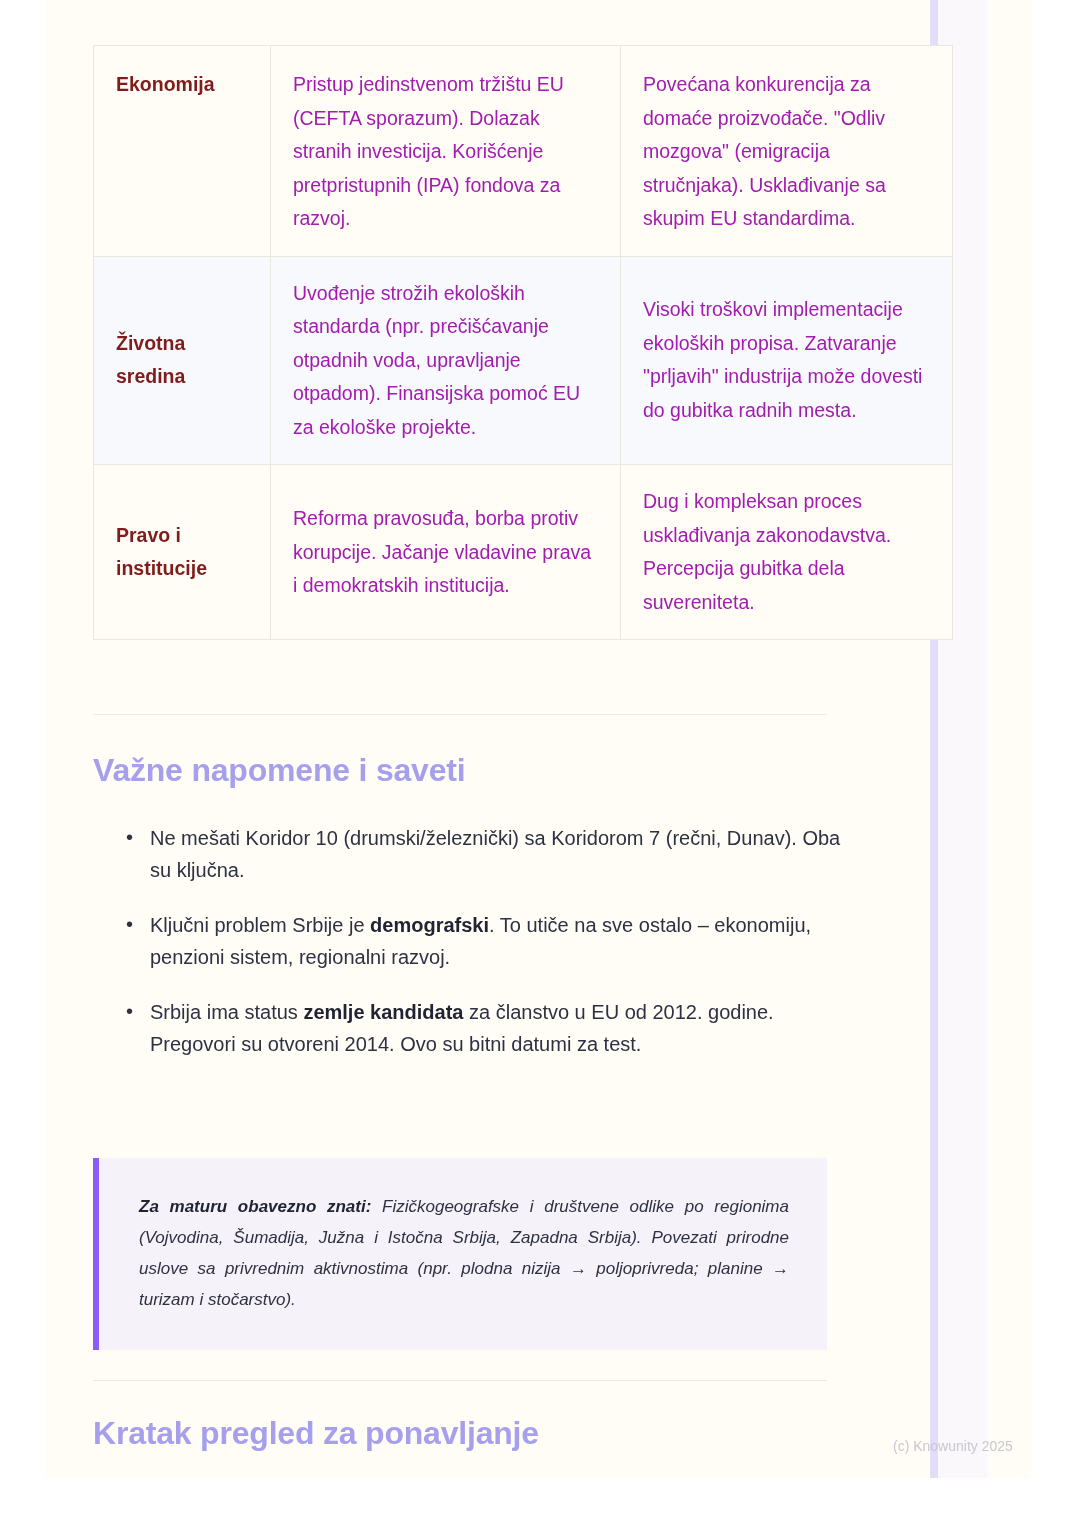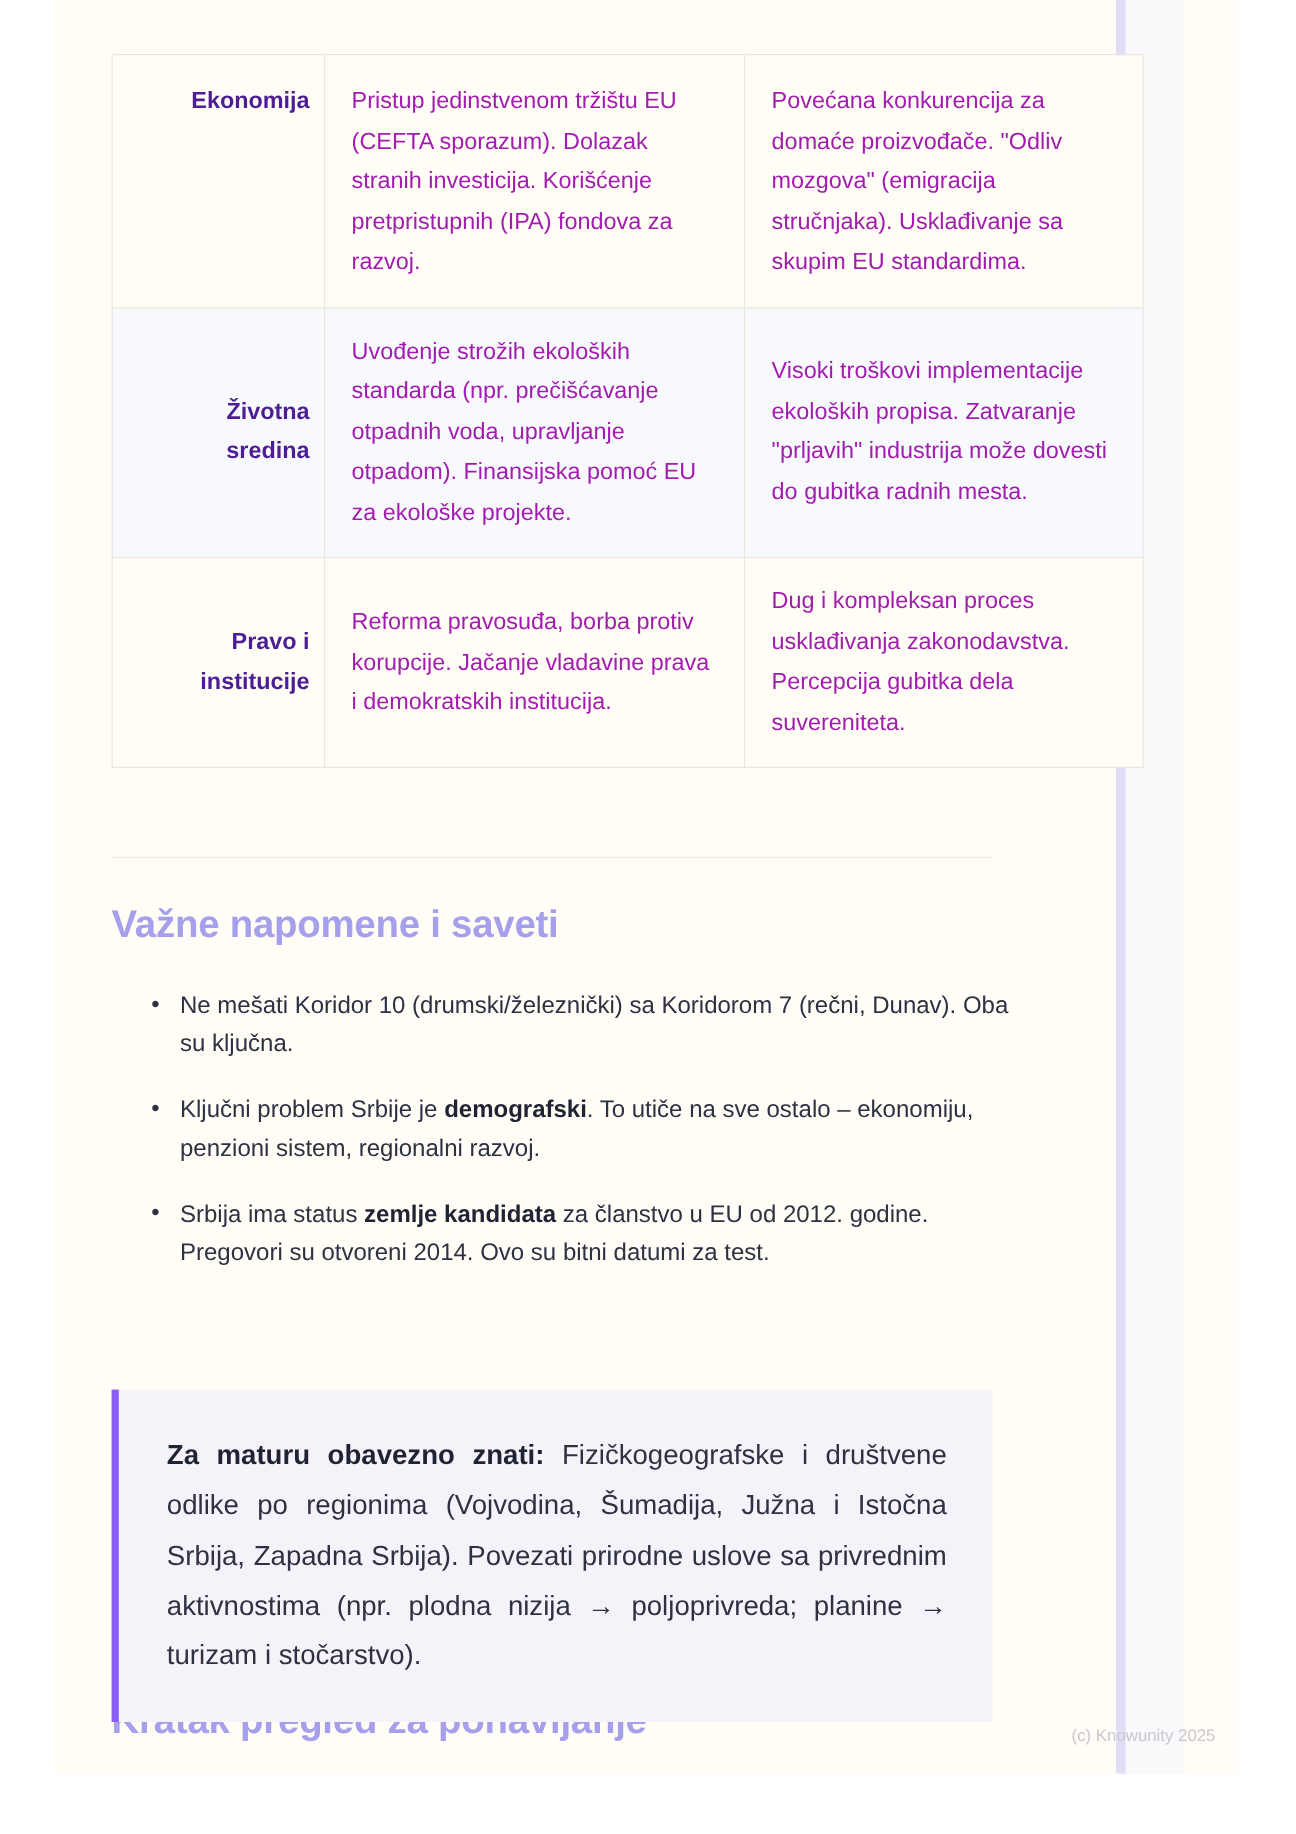--- a/index.html
+++ b/index.html
@@ -64,24 +64,23 @@
     padding: 20px 22px;
     font-size: 19.5px;
     line-height: 1.72;
     color: #a21caf;
   }
   .fact-table tr.row-odd td { background: #fffdf5; }
   .fact-table tr.row-even td { background: #f7f9fc; }
   .fact-table td.col-topic {
     width: 142px;
     font-weight: bold;
-    color: #4c1d95;
+    color: #7f1d1d;
     padding-left: 22px;
     padding-right: 12px;
-    text-align: right;
   }
   .fact-table td.col-pro  { width: 305px; }
   .fact-table td.col-con  { width: 287px; }
   .fact-table tr.row-first td { vertical-align: top; padding-top: 22px; }
 
   
   .section-divider {
     position: absolute;
     left: 0;
     width: 734px;
@@ -138,24 +137,25 @@
     left: 93px;
     top: 1158px;
     width: 734px;
     box-sizing: border-box;
     background: #f6f2f9;
     border-left: 6px solid #8b5cf6;
     padding: 34px 38px 34px 40px;
   }
   .callout p {
     margin: 0;
-    font-size: 23px;
+    font-size: 17px;
     line-height: 1.82;
     color: #2d3142;
     text-align: justify;
+    font-style: italic;
   }
   .callout b { font-weight: bold; color: #1f2333; }
 
   
   .watermark {
     position: absolute;
     left: 893px;
     top: 1438px;
     font-size: 14px;
     color: #c9c7cf;

